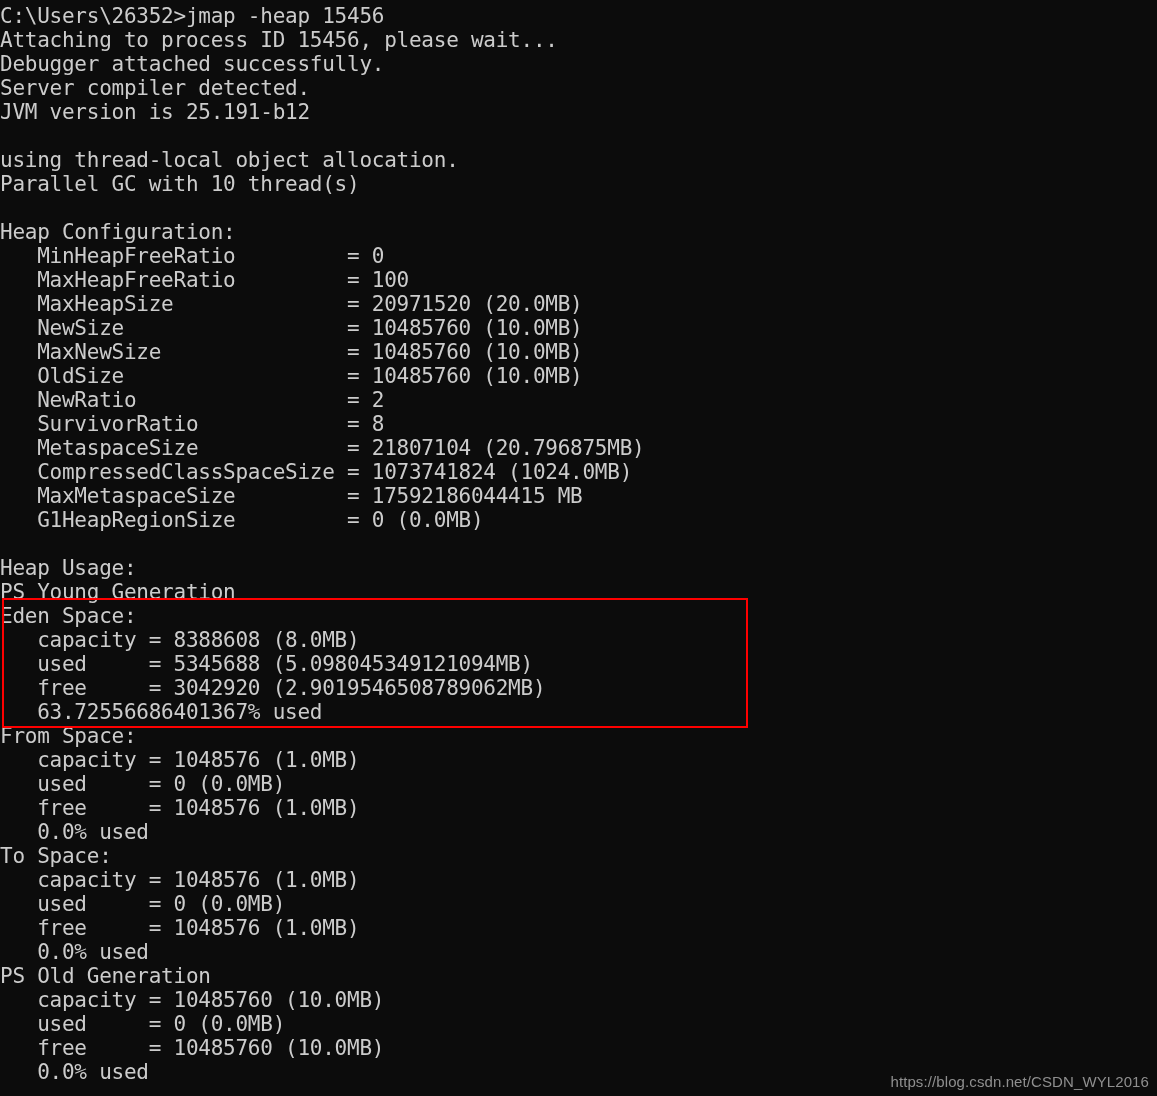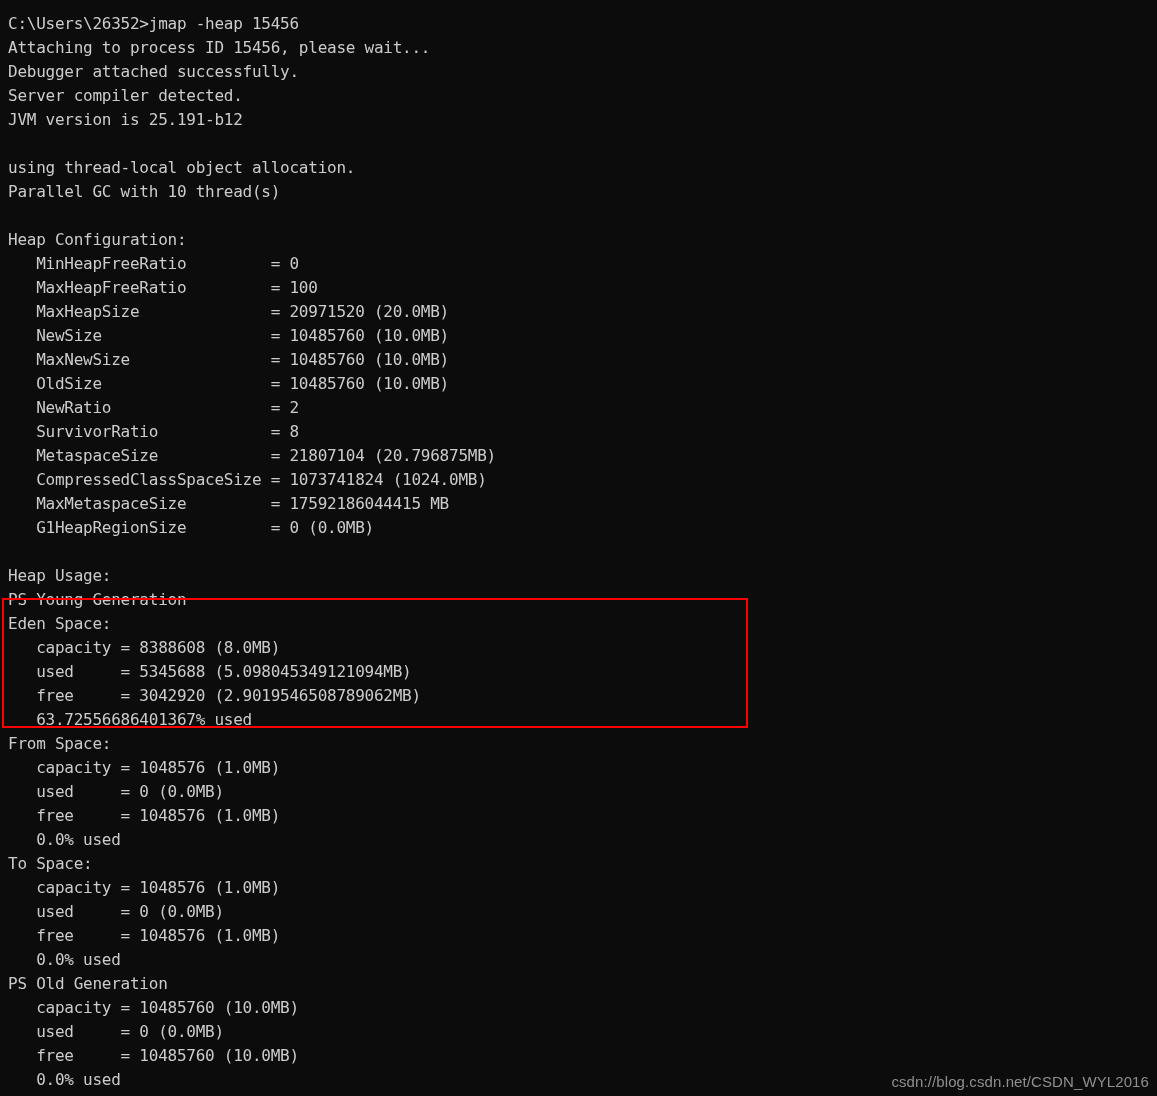--- a/index.html
+++ b/index.html
@@ -21,24 +21,24 @@
     top: 0;
     width: 1157px;
     height: 1096px;
     background: #0c0c0c;
     color: #cccccc;
     padding: 4px 0 0 0;
     box-sizing: border-box;
   }
 
   .console-output {
-    margin: 8px;
+    margin: 0;
     padding: 0;
     font-family: "DejaVu Sans Mono", "Liberation Mono", monospace;
-    font-size: 16px;
+    font-size: 21px;
     line-height: 24px;
     letter-spacing: -0.25px;
     color: #cccccc;
     white-space: pre;
     -webkit-font-smoothing: none;
   }
 
   .line {
     display: block;
     height: 24px;
@@ -74,14 +74,14 @@
   }
 </style>
 </head>
 <body>
 
 <div id="terminal">
   <pre class="console-output"><span class="line">C:\Users\26352&gt;jmap -heap 15456</span><span class="line">Attaching to process ID 15456, please wait...</span><span class="line">Debugger attached successfully.</span><span class="line">Server compiler detected.</span><span class="line">JVM version is 25.191-b12</span><span class="line blank"> </span><span class="line">using thread-local object allocation.</span><span class="line">Parallel GC with 10 thread(s)</span><span class="line blank"> </span><span class="line">Heap Configuration:</span><span class="line">   MinHeapFreeRatio         = 0</span><span class="line">   MaxHeapFreeRatio         = 100</span><span class="line">   MaxHeapSize              = 20971520 (20.0MB)</span><span class="line">   NewSize                  = 10485760 (10.0MB)</span><span class="line">   MaxNewSize               = 10485760 (10.0MB)</span><span class="line">   OldSize                  = 10485760 (10.0MB)</span><span class="line">   NewRatio                 = 2</span><span class="line">   SurvivorRatio            = 8</span><span class="line">   MetaspaceSize            = 21807104 (20.796875MB)</span><span class="line">   CompressedClassSpaceSize = 1073741824 (1024.0MB)</span><span class="line">   MaxMetaspaceSize         = 17592186044415 MB</span><span class="line">   G1HeapRegionSize         = 0 (0.0MB)</span><span class="line blank"> </span><span class="line">Heap Usage:</span><span class="line">PS Young Generation</span><span class="line">Eden Space:</span><span class="line">   capacity = 8388608 (8.0MB)</span><span class="line">   used     = 5345688 (5.098045349121094MB)</span><span class="line">   free     = 3042920 (2.9019546508789062MB)</span><span class="line">   63.72556686401367% used</span><span class="line">From Space:</span><span class="line">   capacity = 1048576 (1.0MB)</span><span class="line">   used     = 0 (0.0MB)</span><span class="line">   free     = 1048576 (1.0MB)</span><span class="line">   0.0% used</span><span class="line">To Space:</span><span class="line">   capacity = 1048576 (1.0MB)</span><span class="line">   used     = 0 (0.0MB)</span><span class="line">   free     = 1048576 (1.0MB)</span><span class="line">   0.0% used</span><span class="line">PS Old Generation</span><span class="line">   capacity = 10485760 (10.0MB)</span><span class="line">   used     = 0 (0.0MB)</span><span class="line">   free     = 10485760 (10.0MB)</span><span class="line">   0.0% used</span></pre>
 
   <div id="eden-highlight-box"></div>
 
-  <div id="watermark">csdn://blog.csdn.net/CSDN_WYL2016</div>
+  <div id="watermark">https://blog.csdn.net/CSDN_WYL2016</div>
 </div>
 
 </body></html>

